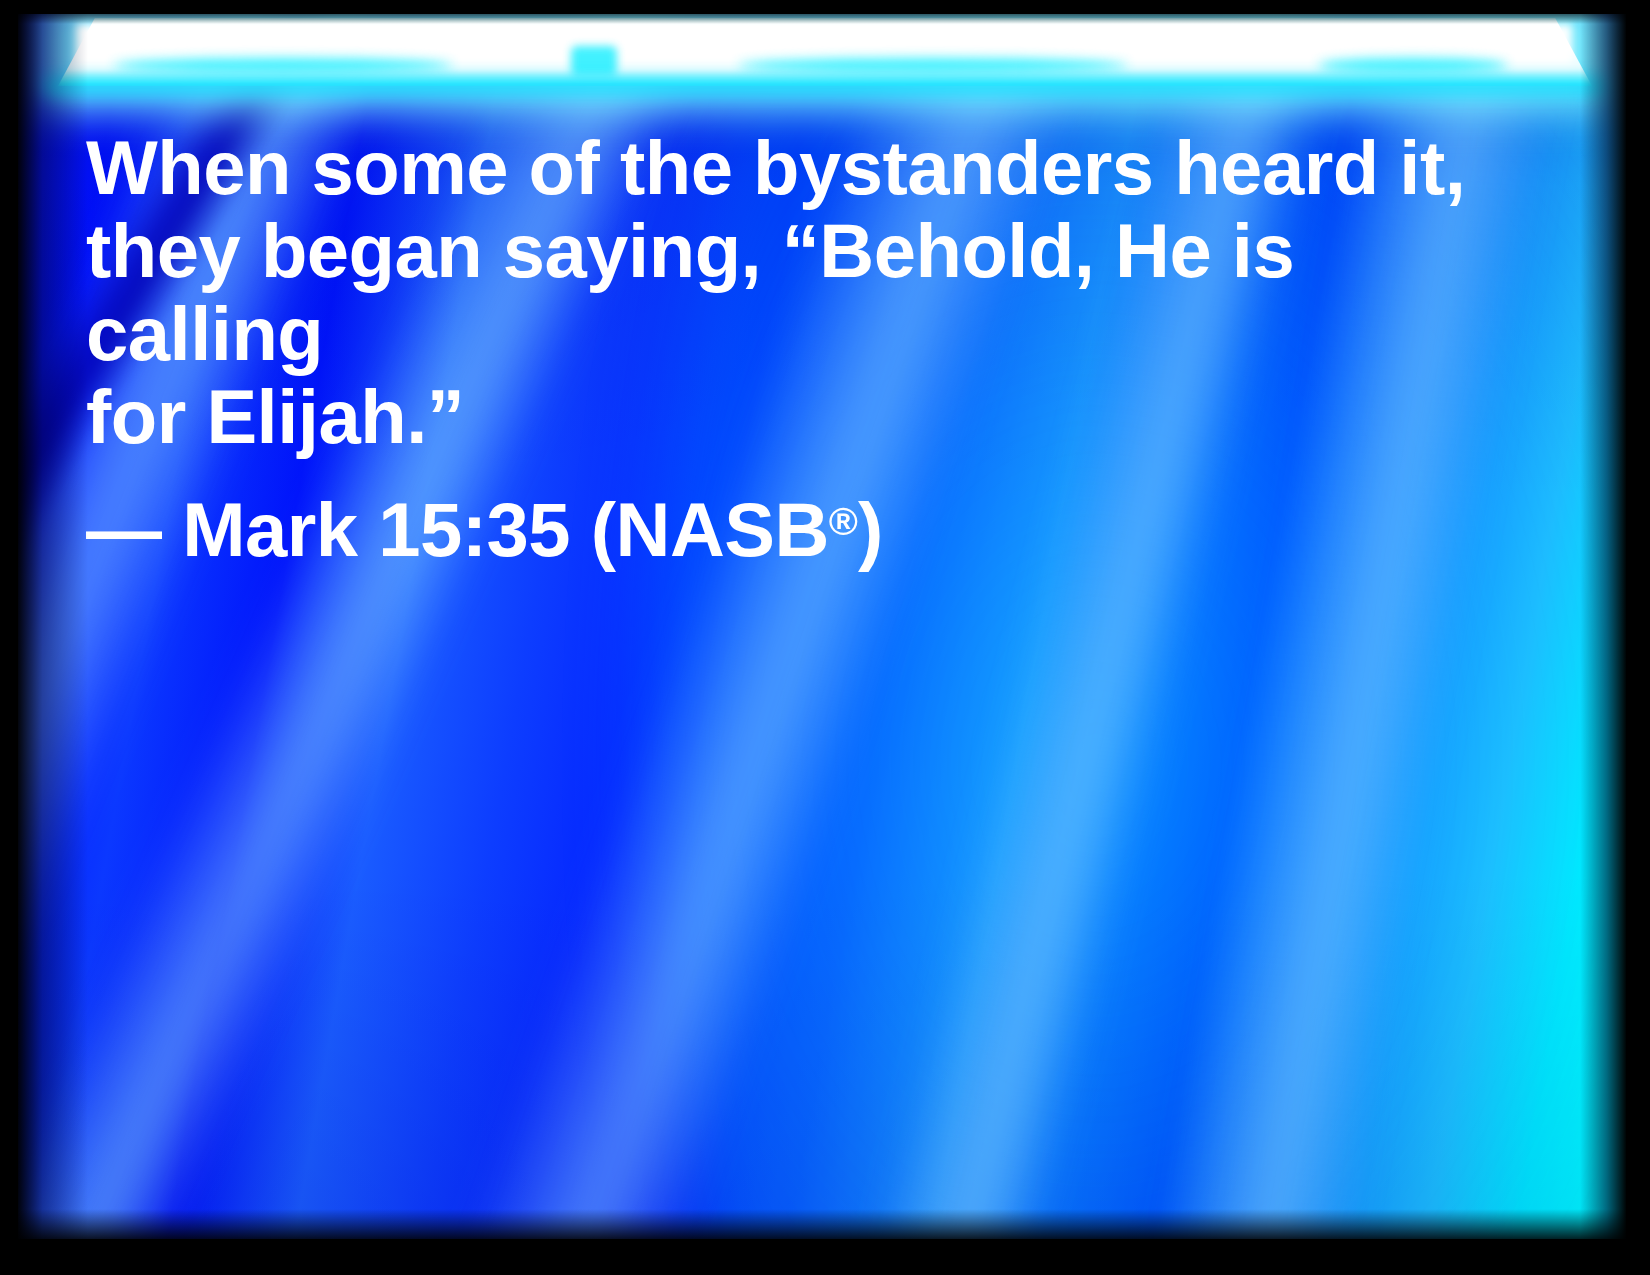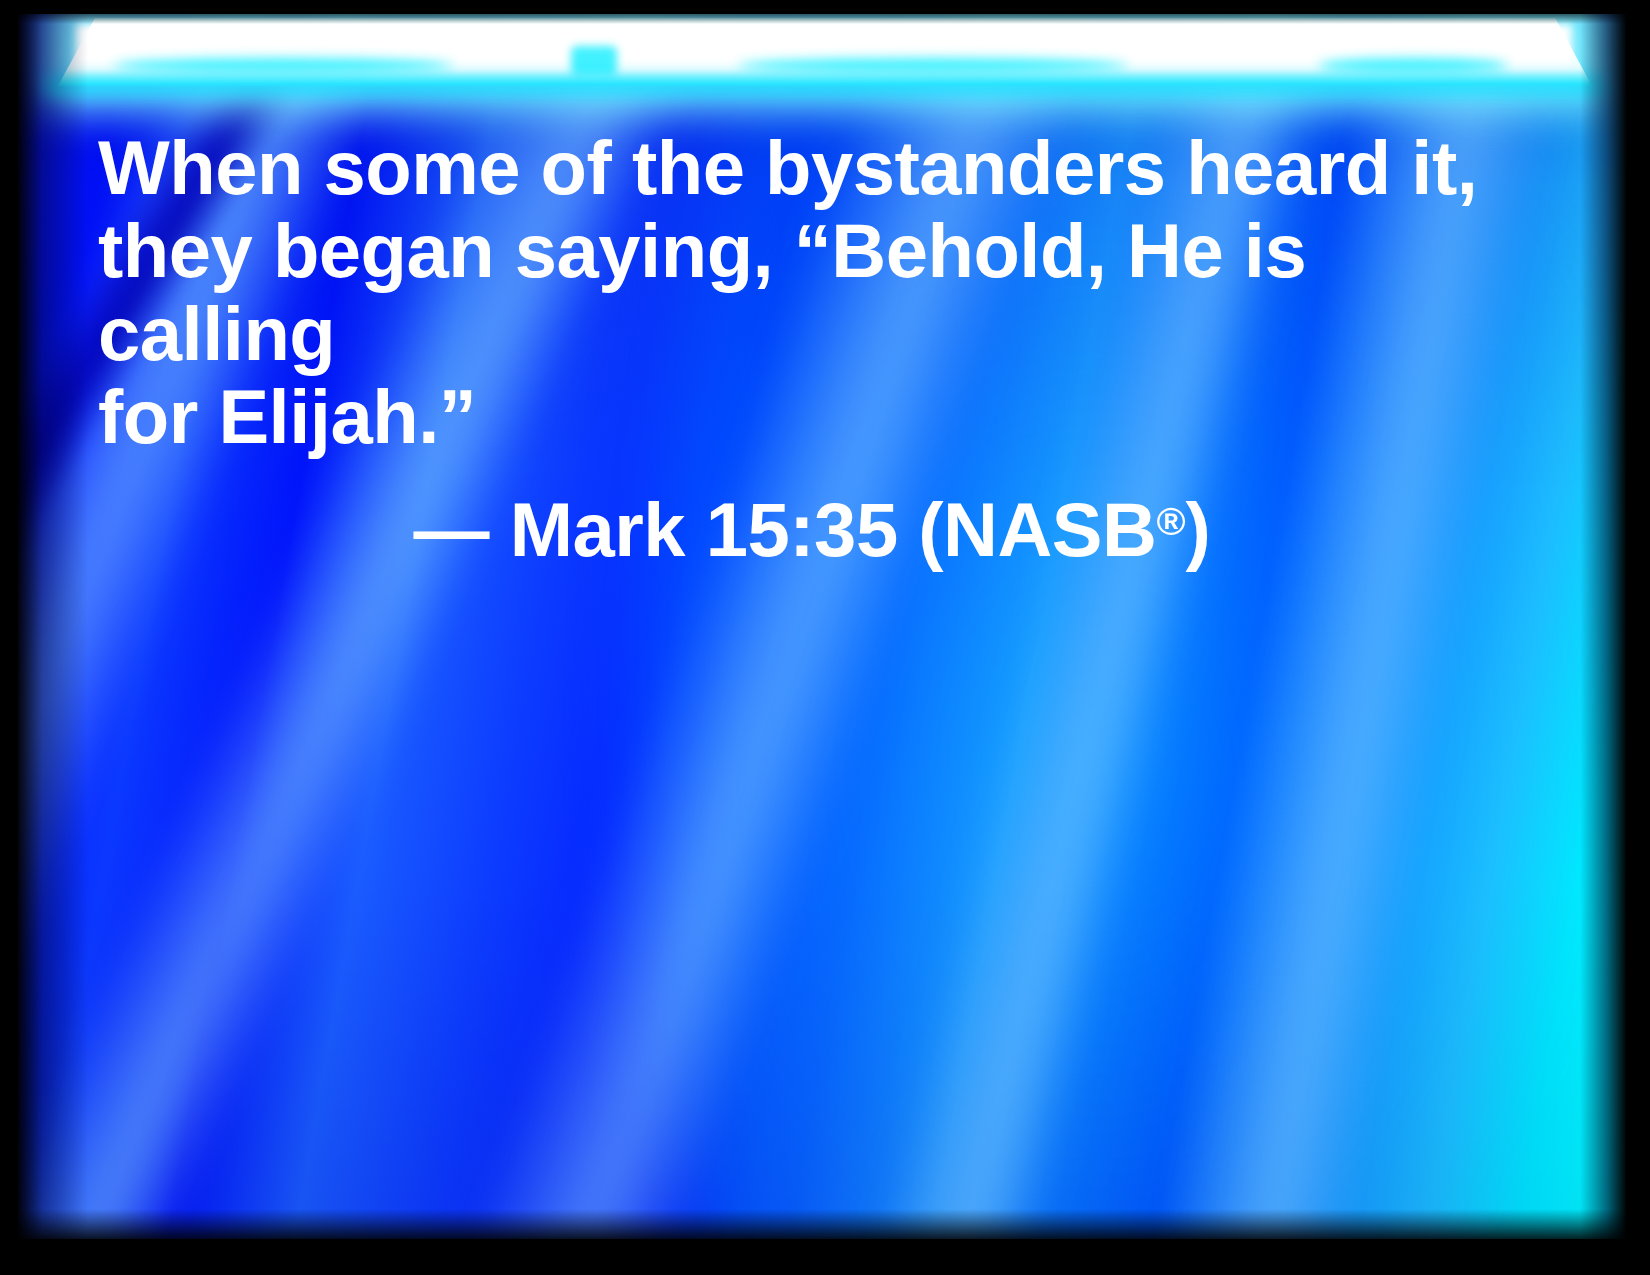--- a/index.html
+++ b/index.html
@@ -198,37 +198,37 @@
     top: 64px;
     height: 16px;
     background: #00dfff;
     filter: blur(9px);
     opacity: 0.85;
   }
 
   
   .verse-block {
     position: absolute;
-    left: 80px;
+    left: 68px;
     top: 112px;
     right: 80px;
   }
   .verse-text {
     margin: 0;
     color: #ffffff;
     font-family: "Liberation Sans", sans-serif;
     font-weight: bold;
     font-size: 76px;
     line-height: 83px;
     letter-spacing: -0.5px;
     white-space: pre-wrap;
   }
   .citation {
     margin: 22px 0 0 0;
-    text-align: center;
+    text-align: left;
     padding-right: 20px;
     color: #ffffff;
     font-family: "Liberation Sans", sans-serif;
     font-weight: bold;
     font-size: 76px;
     line-height: 83px;
     letter-spacing: -0.5px;
   }
   .citation .reg {
     font-size: 0.52em;

